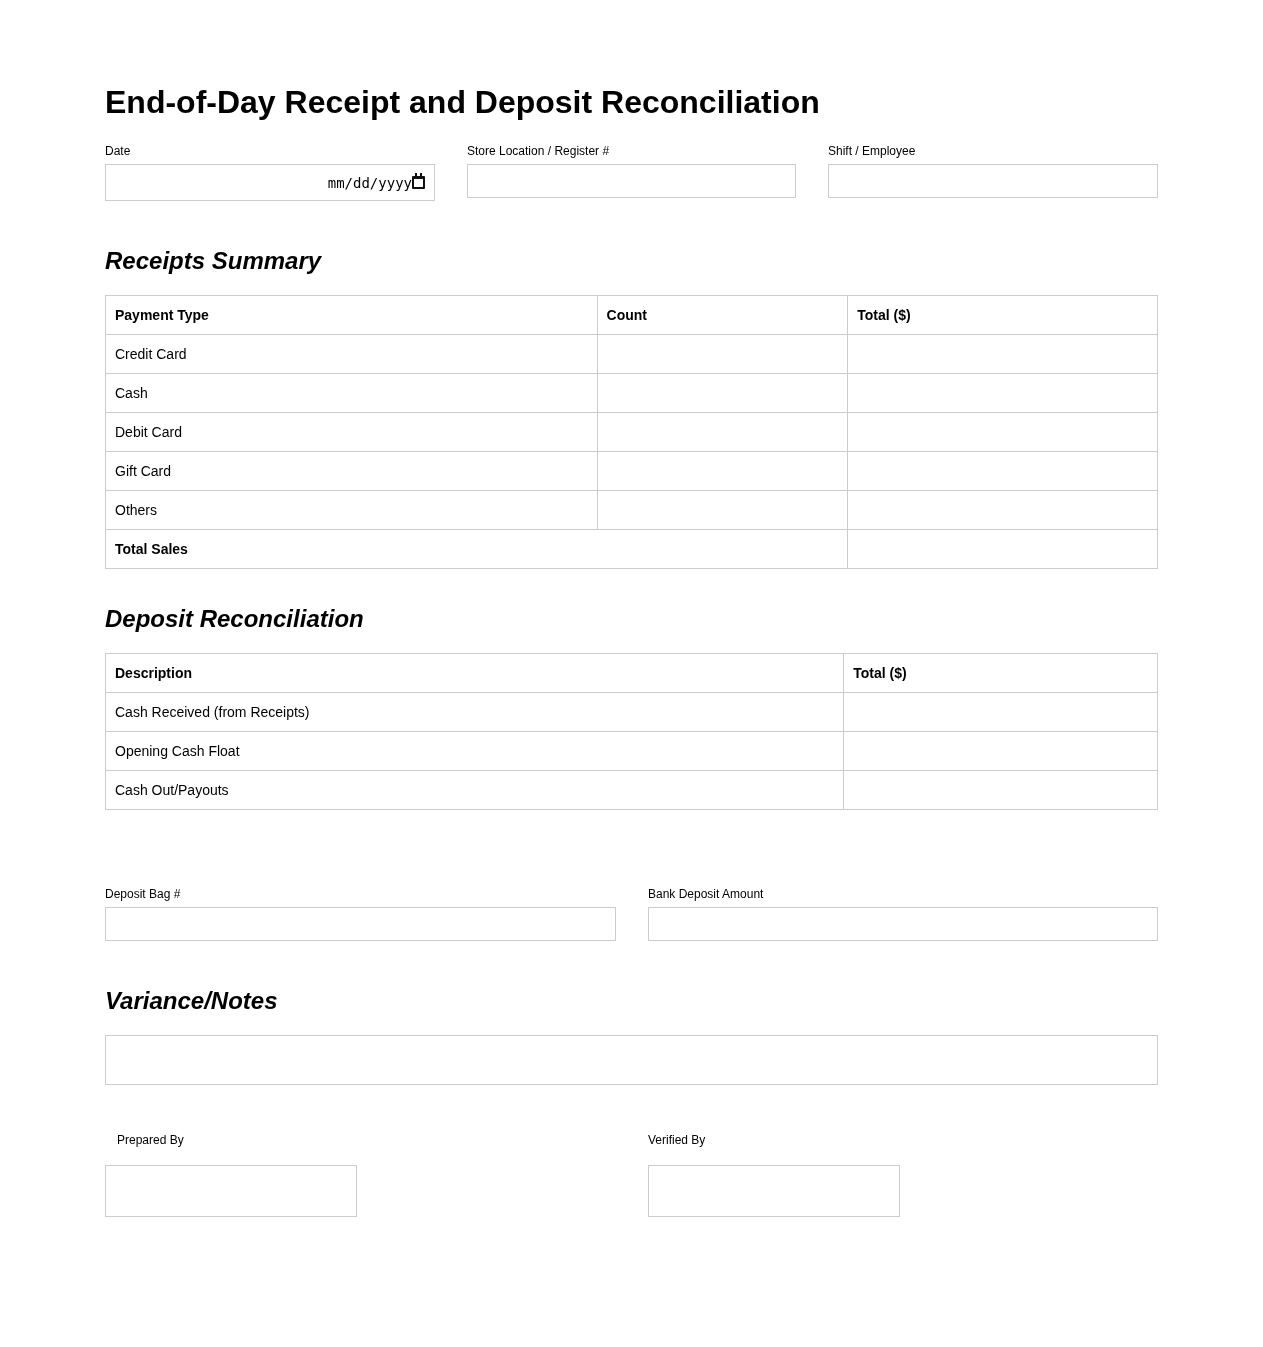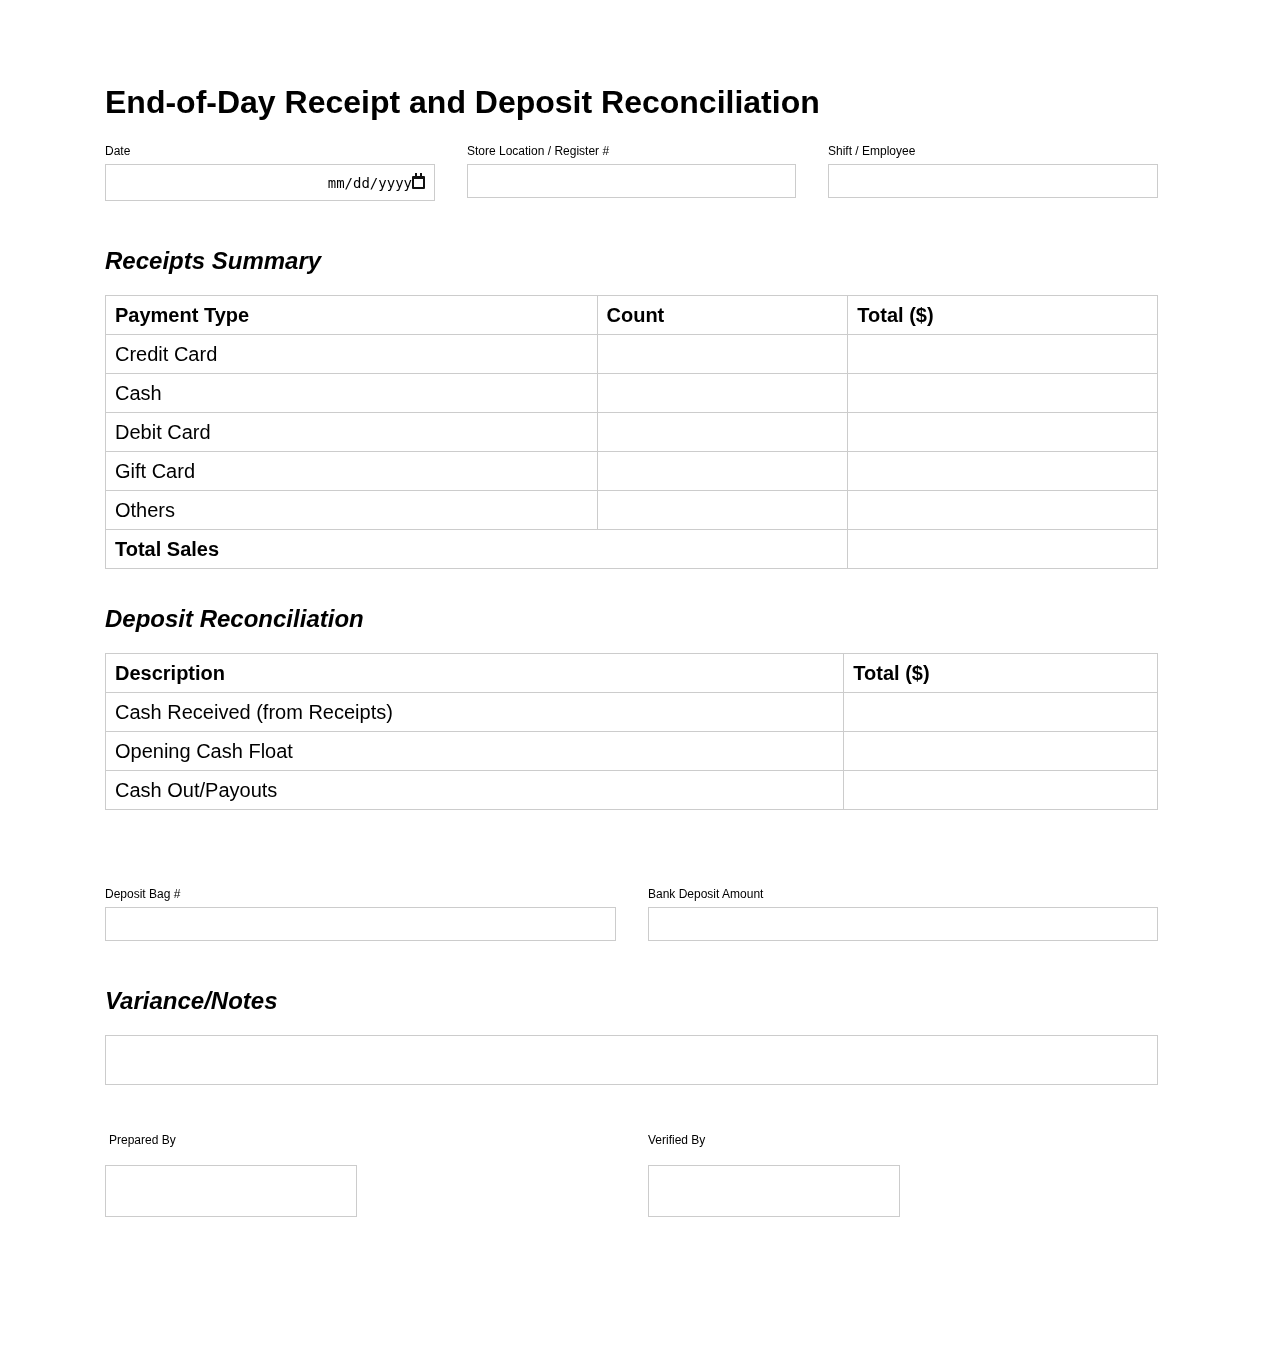--- a/index.html
+++ b/index.html
@@ -24,21 +24,21 @@
   .date-input {
     display: flex; align-items: center; justify-content: flex-end;
     font-family: "DejaVu Sans Mono", monospace; font-size: 14px; color: #000000;
     padding: 0 9px 0 8px;
   }
   .cal-icon { width: 13px; height: 13px; border: 2px solid #111; border-top-width: 3px; position: relative; border-radius: 1px; }
   .cal-icon::before, .cal-icon::after {
     content: ""; position: absolute; top: -6px; width: 2px; height: 4px; background: #111;
   }
   .cal-icon::before { left: 1px; } .cal-icon::after { right: 1px; }
-  table { position: absolute; left: 0; border-collapse: collapse; width: 1053px; font-size: 20px; }
+  table { position: absolute; left: 0; border-collapse: collapse; width: 1053px; font-size: 14px; }
   td, th { border: 1px solid #cccccc; height: 39px; padding: 0 9px; text-align: left; vertical-align: middle; }
   th { font-weight: bold; }
   .bold { font-weight: bold; }
   textarea.input { resize: none; }
 </style>
 </head>
 <body>
 
 <div class="container">
   <h1>End-of-Day Receipt and Deposit Reconciliation</h1>
@@ -132,18 +132,18 @@
 
   <label class="label" style="left:0; top:885px;">Deposit Bag #</label>
   <input class="input" type="text" style="left: 0px; top: 907px; width: 511px; height: 34px;" value="">
 
   <label class="label" style="left:543px; top:885px;">Bank Deposit Amount</label>
   <input class="input" type="text" style="left: 543px; top: 907px; width: 510px; height: 34px;" value="">
 
   <h2 style="top:987px;">Variance/Notes</h2>
   <textarea class="input" style="left: 0px; top: 1035px; width: 1053px; height: 50px;"></textarea>
 
-  <label class="label" style="left:4px; top:1131px;">Prepared By</label>
+  <label class="label" style="left:12px; top:1131px;">Prepared By</label>
   <input class="input" type="text" style="left: 0px; top: 1165px; width: 252px; height: 52px;" value="">
 
   <label class="label" style="left:543px; top:1131px;">Verified By</label>
   <input class="input" type="text" style="left: 543px; top: 1165px; width: 252px; height: 52px;" value="">
 </div>
 
 </body></html>

